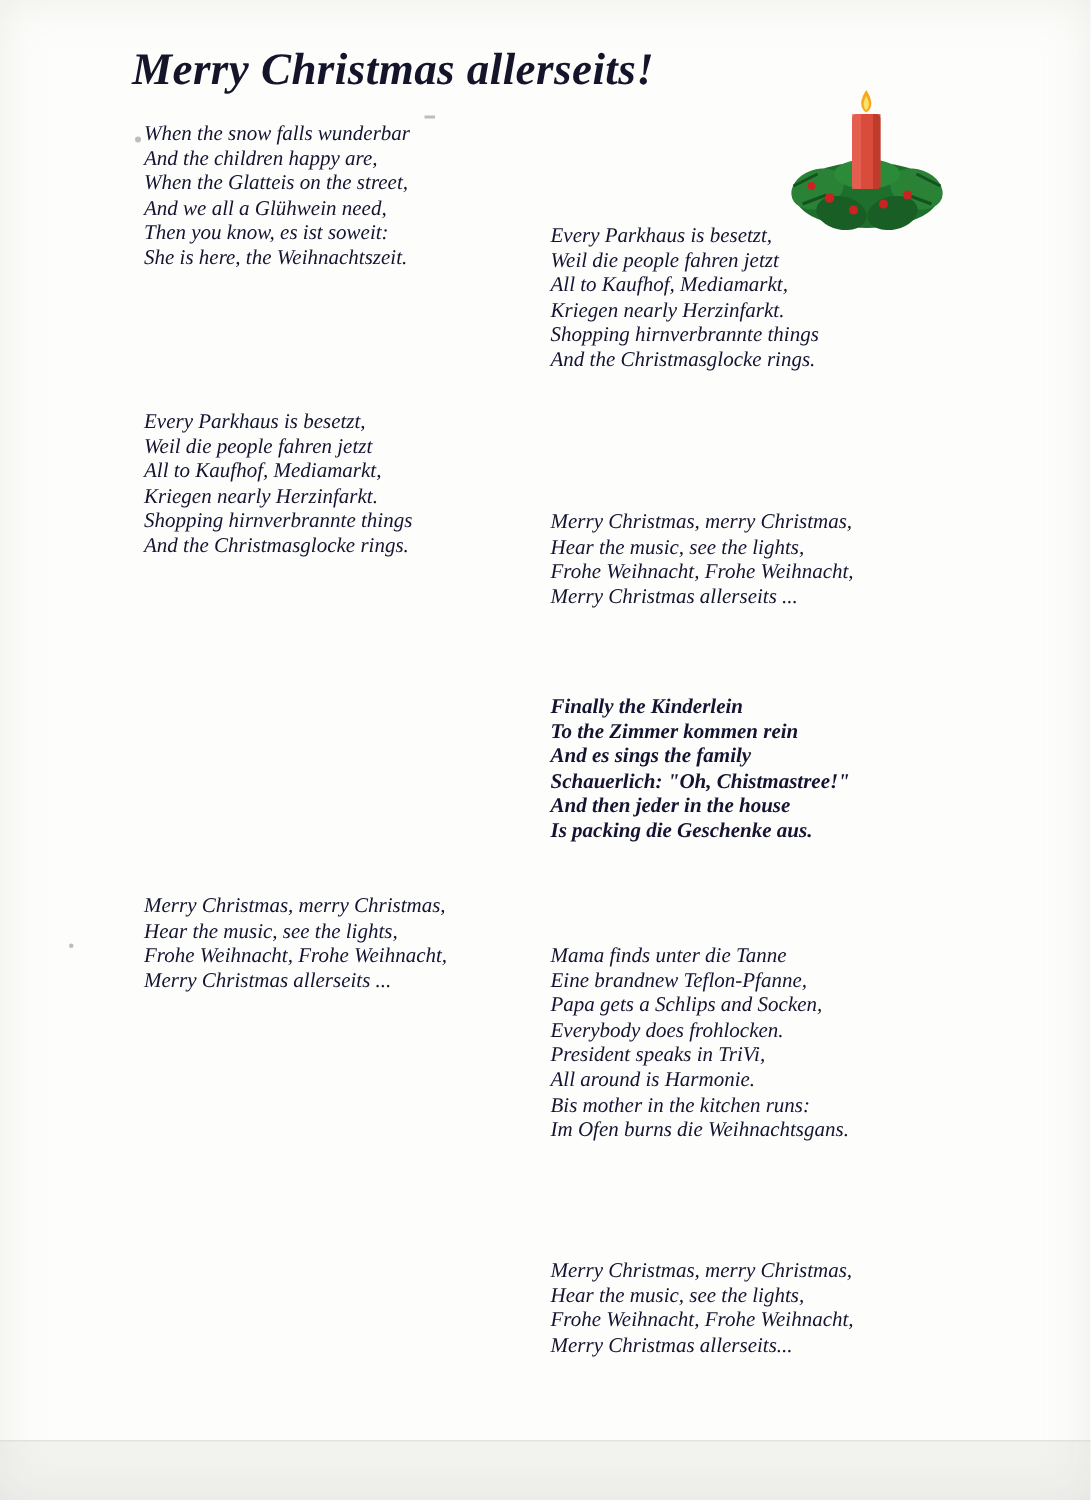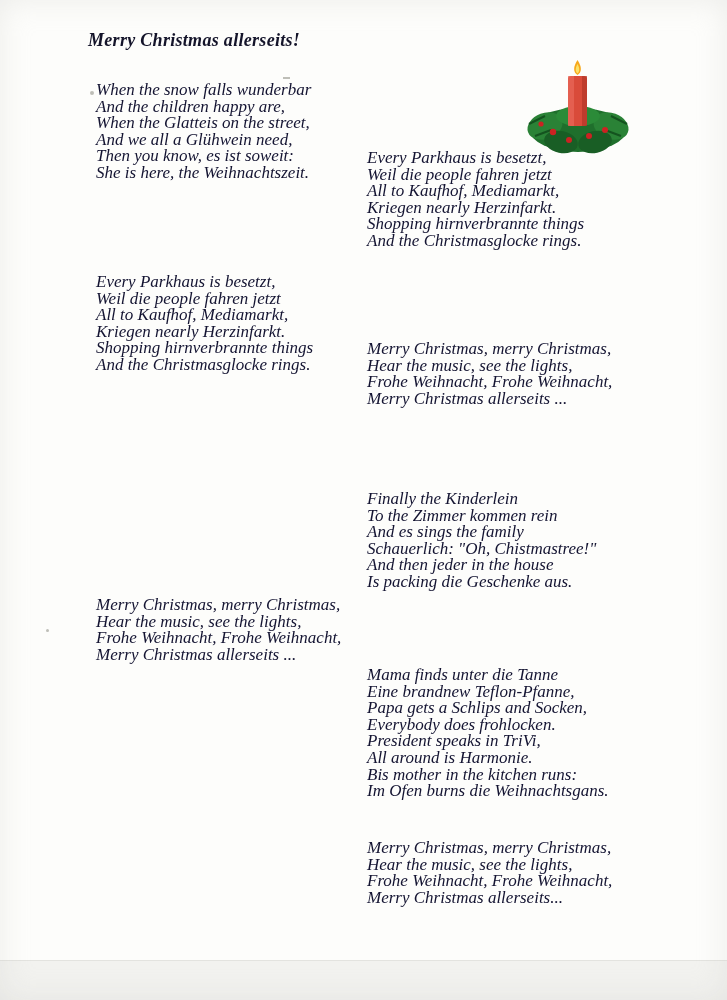--- a/index.html
+++ b/index.html
@@ -38,30 +38,30 @@
     background: #f2f2ef;
     border-top: 1px solid #e3e3df;
   }
   .title {
     position: absolute;
     left: 88px;
     top: 30px;
     font-family: "Liberation Serif", serif;
     font-style: italic;
     font-weight: bold;
-    font-size: 18px;
+    font-size: 30px;
     color: #14142a;
     letter-spacing: 0.3px;
     white-space: nowrap;
   }
   .stanza {
     position: absolute;
     font-family: "Liberation Serif", serif;
     font-style: italic;
-    font-size: 17px;
+    font-size: 14px;
     line-height: 16.6px;
     color: #141432;
     white-space: pre;
   }
   .col-left { left: 96px; }
   .col-right { left: 367px; }
 
   .mark {
     position: absolute;
     background: #8a8a80;
@@ -140,27 +140,27 @@
   <div class="stanza col-right" style="top:150px;">Every Parkhaus is besetzt,
 Weil die people fahren jetzt
 All to Kaufhof, Mediamarkt,
 Kriegen nearly Herzinfarkt.
 Shopping hirnverbrannte things
 And the Christmasglocke rings.</div>
   <div class="stanza col-right" style="top:341px;">Merry Christmas, merry Christmas,
 Hear the music, see the lights,
 Frohe Weihnacht, Frohe Weihnacht,
 Merry Christmas allerseits ...</div>
-  <div class="stanza col-right" style="top:491px;">Finally the Kinderlein
+  <div class="stanza col-right" style="top:464px;font-weight:bold;">Finally the Kinderlein
 To the Zimmer kommen rein
 And es sings the family
 Schauerlich: "Oh, Chistmastree!"
 And then jeder in the house
 Is packing die Geschenke aus.</div>
-  <div class="stanza col-right" style="top:630px;margin-top:37px;">Mama finds unter die Tanne
+  <div class="stanza col-right" style="top:630px;">Mama finds unter die Tanne
 Eine brandnew Teflon-Pfanne,
 Papa gets a Schlips and Socken,
 Everybody does frohlocken.
 President speaks in TriVi,
 All around is Harmonie.
 Bis mother in the kitchen runs:
 Im Ofen burns die Weihnachtsgans.</div>
   <div class="stanza col-right" style="top:840px;">Merry Christmas, merry Christmas,
 Hear the music, see the lights,
 Frohe Weihnacht, Frohe Weihnacht,

